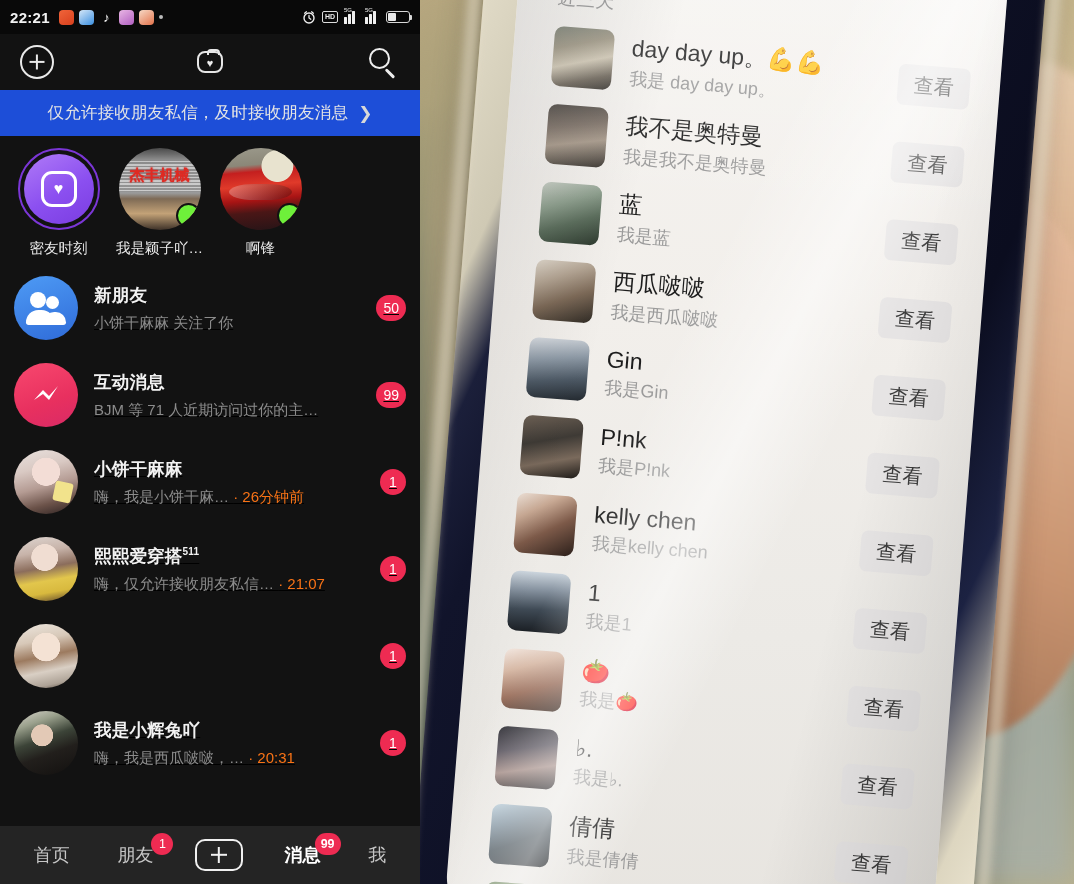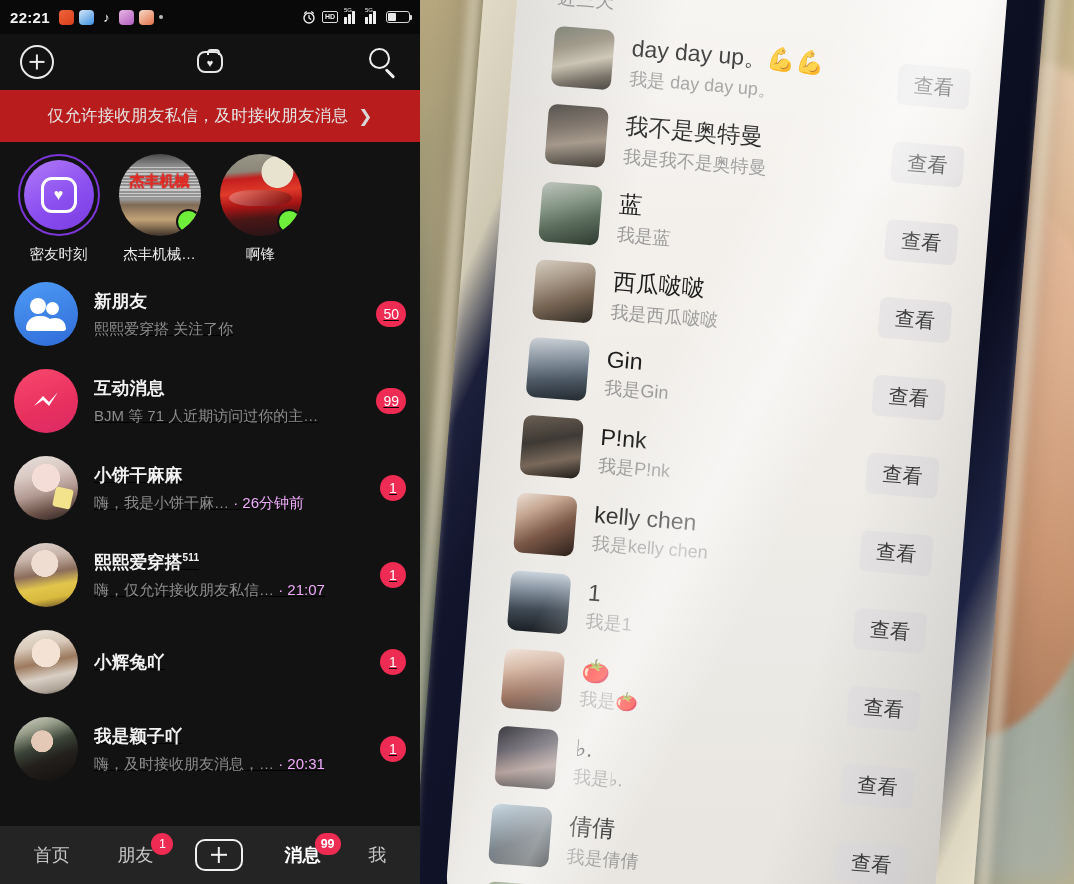--- a/index.html
+++ b/index.html
@@ -42,21 +42,21 @@
   .tb-plus:after { width:2.2px; height:15px; }
   .tb-cam { width:30px; height:30px; position:relative; }
   .tb-cam .ring { position:absolute; inset:4px 2px 4px 2px; border:2px solid #e6e6e6; border-radius:8px; }
   .tb-cam .ring:before { content:""; position:absolute; top:-4px; left:8px; width:9px; height:4px; border:2px solid #e6e6e6; border-bottom:none; border-radius:4px 4px 0 0; }
   .tb-cam .hrt { position:absolute; left:50%; top:52%; transform:translate(-50%,-50%); color:#eee; font-size:11px; }
   .tb-search { width:34px; height:34px; position:relative; }
   .tb-search .circ { position:absolute; left:3px; top:3px; width:21px; height:21px; border:2.6px solid #ededed; border-radius:50%; }
   .tb-search .hdl { position:absolute; right:4px; bottom:4px; width:12px; height:2.8px; background:#ededed; border-radius:2px; transform:rotate(45deg); }
 
   
-  .banner { height:52px; background:#b91c1c; display:flex; align-items:center; justify-content:center; gap:10px; padding:0 16px; }
+  .banner { height:46px; background:#1d4ed8; display:flex; align-items:center; justify-content:center; gap:10px; padding:0 16px; }
   .banner-text { color:#e4e4e4; font-size:16.5px; letter-spacing:.2px; }
   .banner-chev { color:#d8d8d8; font-size:17px; font-weight:300; }
 
   
   .stories { display:flex; padding:12px 8px 6px 8px; background:#121212; }
   .story { width:101px; display:flex; flex-direction:column; align-items:center; }
   .story-av { width:82px; height:82px; border-radius:50%; position:relative; display:flex; align-items:center; justify-content:center; }
   .ring-purple { background:#121212; border:2.5px solid #7b36d6; }
   .ring-pink { border:3px solid #e0284f; background:#0a0407; }
   .inner-purple { position:absolute; inset:4px; border-radius:50%; background:linear-gradient(150deg,#b07bf7,#8b4ff0 55%,#7a3ce0); display:flex; align-items:center; justify-content:center; }
@@ -101,21 +101,21 @@
   .ph3 { background:
      radial-gradient(circle at 50% 36%, #f4e2d4 0 27%, transparent 28%),
      linear-gradient(168deg,#efe8e0 0%,#d7c8b8 28%,#9c7a5f 50%,#d9cfc4 70%,#ada296 88%,#4a3f36 100%); }
   .ph4 { background:
      radial-gradient(circle at 44% 38%, #e3c9b6 0 20%, transparent 21%),
      linear-gradient(160deg,#dcd7cf 0%,#9aa08c 22%,#3c4438 44%,#221f1c 64%,#12100f 100%); }
   .row-mid { flex:1; margin-left:16px; min-width:0; }
   .row-title { color:#f2f2f2; font-size:17.5px; font-weight:700; letter-spacing:.2px; white-space:nowrap; overflow:hidden; text-overflow:ellipsis; }
   .row-title sup { font-size:10px; font-weight:700; vertical-align:super; }
   .row-sub { color:#8c8c8c; font-size:15px; margin-top:7px; white-space:nowrap; overflow:hidden; text-overflow:ellipsis; }
-  .row-sub .tm { color:#f0abfc; }
+  .row-sub .tm { color:#f97316; }
   .badge { min-width:26px; height:26px; padding:0 7px; border-radius:14px; background:#ee2b52; color:#fff;
            font-size:14px; display:flex; align-items:center; justify-content:center; margin-left:8px; flex:0 0 auto; font-weight:500; }
 
   
   .bottomnav { position:absolute; left:0; bottom:0; width:420px; height:58px; background:#242424;
                display:flex; align-items:center; justify-content:space-around; padding:0 10px; }
   .nav-item { position:relative; color:#c6c6c6; font-size:18px; padding:4px 6px; }
   .nav-item.active { color:#fff; font-weight:600; }
   .nav-badge { position:absolute; top:-6px; right:-14px; min-width:22px; height:22px; padding:0 6px; border-radius:11px;
                background:#ee2b52; color:#fff; font-size:12.5px; display:flex; align-items:center; justify-content:center; }
@@ -245,21 +245,21 @@
               </div>
             </div>
         </div>
         <div class="story-name">密友时刻</div>
       </div>
       <div class="story">
         <div class="photo-av">
           <div class="shop-bg"></div>
           <div class="online"></div>
         </div>
-        <div class="story-name">杰丰机械…</div>
+        <div class="story-name">我是颖子吖…</div>
       </div>
       <div class="story">
         <div class="photo-av">
           <div class="car-bg"></div>
           <div class="online"></div>
         </div>
         <div class="story-name">啊锋</div>
       </div>
     </div>
 
@@ -267,21 +267,21 @@
 
       <div class="row">
         <div class="row-av av-friends">
           <span class="p1"></span>
             <span class="p2"></span>
             <span class="b1"></span>
             <span class="b2"></span>
         </div>
         <div class="row-mid">
           <div class="row-title">新朋友</div>
-          <div class="row-sub">熙熙爱穿搭 关注了你</div>
+          <div class="row-sub">小饼干麻麻 关注了你</div>
         </div>
         <div class="badge">50</div>
       </div>
 
       <div class="row">
         <div class="row-av av-msg">
           <svg width="36" height="36" viewBox="0 0 36 36">
               <path d="M6 23 15 13l6 6 9-10-9 14-6-6-9 6z" fill="#fff"></path>
             </svg>
         </div>
@@ -320,33 +320,32 @@
           </div>
         </div>
         <div class="badge">1</div>
       </div>
 
       <div class="row">
         <div class="row-av">
             <div class="ph ph3"></div>
           </div>
         <div class="row-mid">
-          <div class="row-title">小辉兔吖</div>
         </div>
         <div class="badge">1</div>
       </div>
 
       <div class="row">
         <div class="row-av">
             <div class="ph ph4"></div>
           </div>
         <div class="row-mid">
-          <div class="row-title">我是颖子吖</div>
+          <div class="row-title">我是小辉兔吖</div>
           <div class="row-sub">
-            <span>嗨，及时接收朋友消息，…</span>
+            <span>嗨，我是西瓜啵啵，…</span>
             <span class="tm">· 20:31</span>
           </div>
         </div>
         <div class="badge">1</div>
       </div>
 
     </div>
 
     <div class="bottomnav">
       <div class="nav-item">首页</div>

